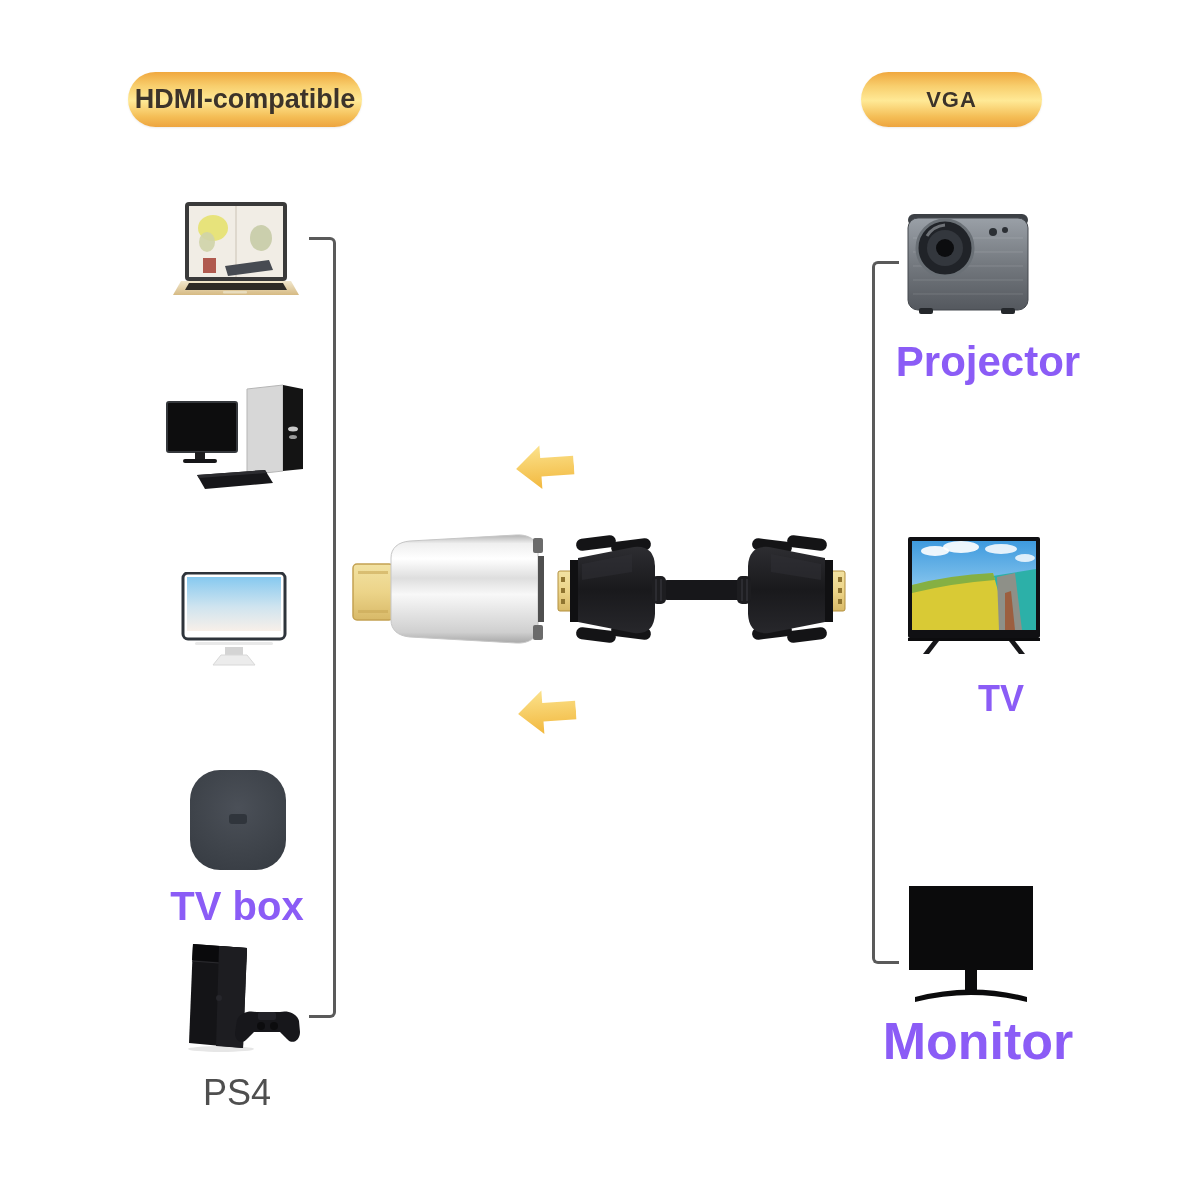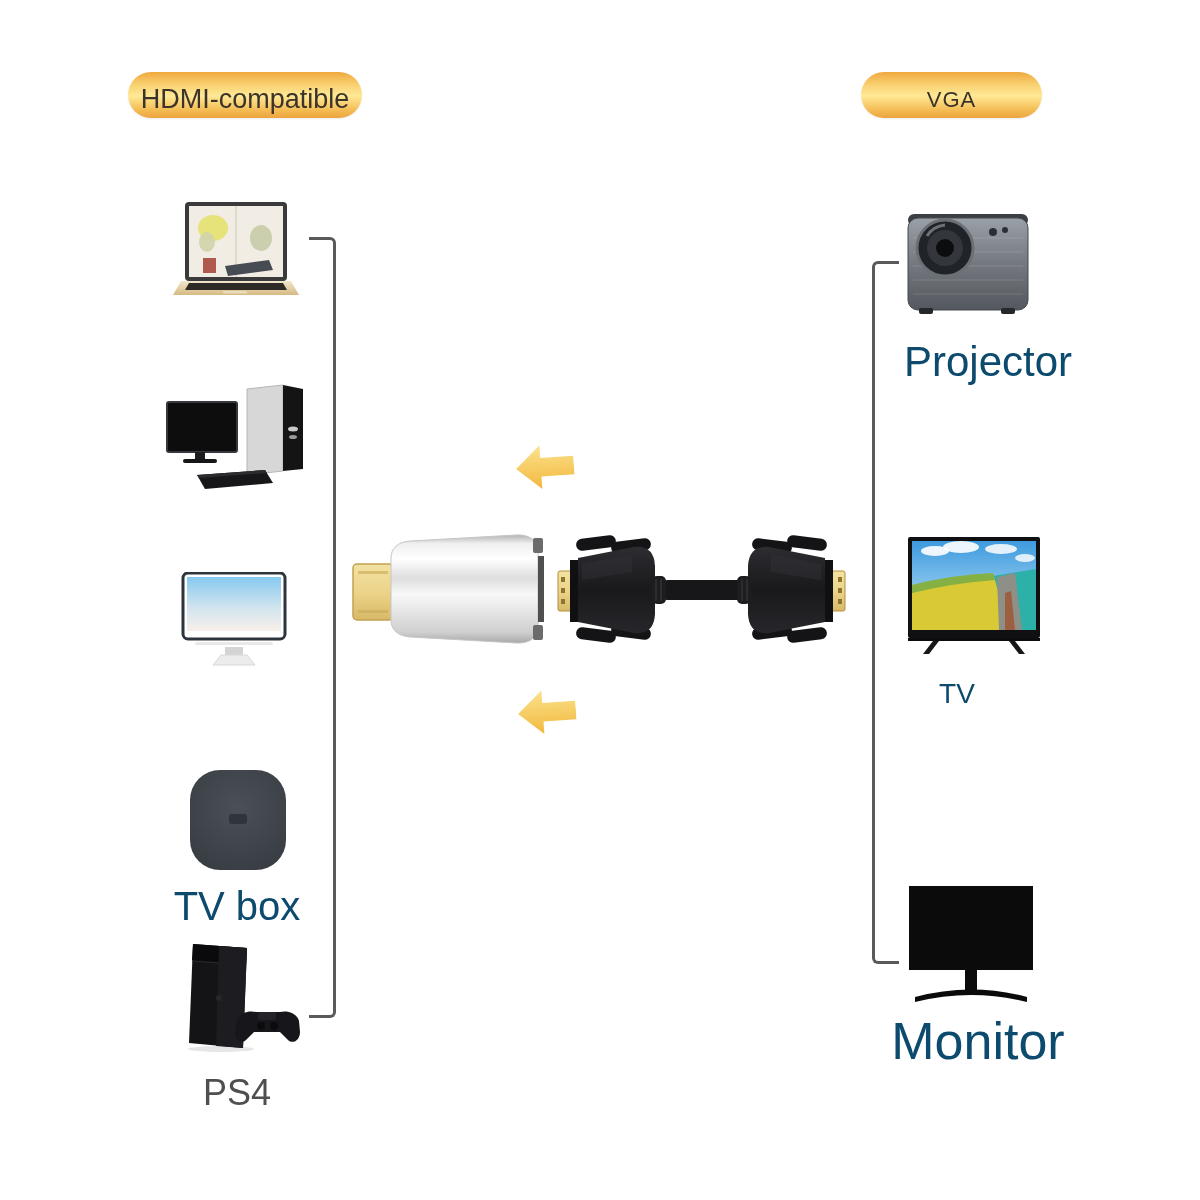--- a/index.html
+++ b/index.html
@@ -2,43 +2,43 @@
 <html><head>
 <meta charset="utf-8">
 <style>
   html,body{margin:0;padding:0;background:#fff;}
   #canvas{
     position:relative;width:1200px;height:1200px;background:#ffffff;
     font-family:"Liberation Sans", sans-serif;overflow:hidden;
   }
   .abs{position:absolute;}
   .badge{
-    position:absolute;height:46px;border-radius:28px;
+    position:absolute;height:55px;border-radius:28px;
     background:linear-gradient(180deg,#f0a83e 0%,#f8cf6e 26%,#ffe996 52%,#f4bd55 82%,#eda43f 100%);
-    color:#3c332a;font-weight:normal;text-align:center;line-height:55px;
+    color:#3c332a;font-weight:bold;text-align:center;line-height:55px;
     box-shadow:0 1px 2px rgba(0,0,0,0.08);
   }
   .badge-hdmi{left:128px;top:72px;width:234px;font-size:27px;}
   .badge-vga{left:861px;top:72px;width:181px;font-size:22px;letter-spacing:1px;}
   .bracket{position:absolute;}
   .bracket-left{
     left:309px;top:237px;width:24px;height:775px;
     border-top:3px solid #5a5a5a;border-right:3px solid #5a5a5a;border-bottom:3px solid #5a5a5a;
     border-radius:0 6px 6px 0;
   }
   .bracket-right{
     left:872px;top:261px;width:24px;height:697px;
     border-top:3px solid #5a5a5a;border-left:3px solid #5a5a5a;border-bottom:3px solid #5a5a5a;
     border-radius:6px 0 0 6px;
   }
-  .dev-label{position:absolute;text-align:center;color:#0c4a6e;font-weight:normal;}
+  .dev-label{position:absolute;text-align:center;color:#8b5cf6;font-weight:bold;}
   .lbl-tvbox{left:147px;top:884px;width:180px;font-size:40px;}
   .lbl-ps4{left:147px;top:1072px;width:180px;font-size:36px;font-weight:500;color:#4f4f4f;}
   .lbl-projector{left:868px;top:338px;width:240px;font-size:42px;}
-  .lbl-tv{left:872px;top:678px;width:170px;font-size:28px;}
+  .lbl-tv{left:916px;top:678px;width:170px;font-size:36px;}
   .lbl-monitor{left:868px;top:1011px;width:220px;font-size:52px;}
   .tvbox{
     position:absolute;left:190px;top:770px;width:96px;height:100px;border-radius:30px;
     background:radial-gradient(circle at 50% 38%, #4b5058 0%, #3f444b 55%, #353a41 100%);
   }
   .tvbox-logo{
     position:absolute;left:39px;top:44px;width:18px;height:10px;border-radius:3px;
     background:#2e333a;opacity:.9;
   }
 </style>

